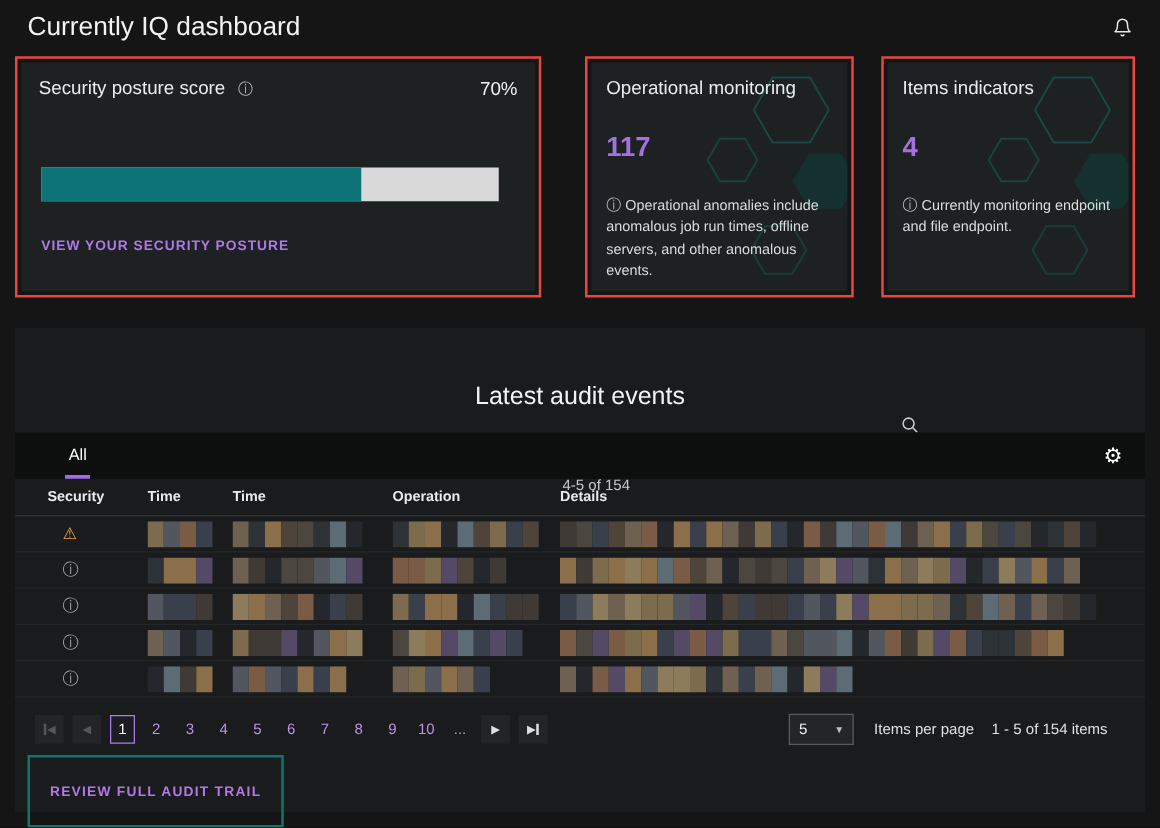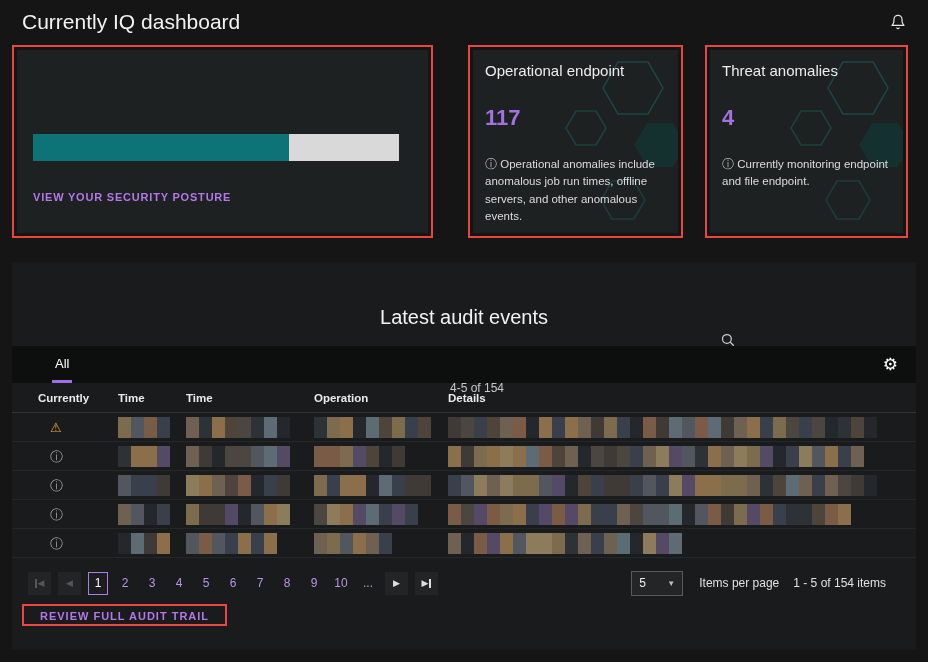--- a/index.html
+++ b/index.html
@@ -74,74 +74,81 @@
   .bar{width:2px;height:9px;background:currentColor;display:inline-block;}
   .bar.left{margin-right:1px;}
   .bar.right{margin-left:1px;}
   .pager-right{margin-left:auto;display:flex;align-items:center;}
   .select{width:52px;height:25px;border:1px solid #5a5a5a;background:#232526;color:#eee;
           display:flex;align-items:center;justify-content:space-between;padding:0 7px;
           box-sizing:border-box;cursor:pointer;margin-right:16px;}
   .caret{font-size:8px;color:#bdbdbd;}
   .pager-text{color:#e0e0e0;margin-right:14px;}
 
-  .review-frame{position:absolute;left:10px;top:342px;border:2px solid #ef4444;padding:0 16px;
+  .review-frame{position:absolute;left:10px;top:342px;border:2px solid #0f766e;padding:18px 16px;
                 display:inline-block;}
   .review-link{font-size:11px;font-weight:bold;letter-spacing:1px;color:#b278e8;cursor:pointer;}
 </style>
 </head>
 <body>
 
 <div class="page">
 
   <div class="topbar">
     <h1 class="page-title">Currently IQ dashboard</h1>
     <span class="bell">
       <svg width="16" height="18" viewBox="0 0 24 24" fill="none" stroke="#e8e8e8" stroke-width="1.8" stroke-linecap="round" stroke-linejoin="round">
         <path d="M18 8a6 6 0 0 0-12 0c0 7-3 9-3 9h18s-3-2-3-9"></path>
         <path d="M13.7 21a2 2 0 0 1-3.4 0"></path>
       </svg>
     </span>
   </div>
 
   <div class="frame frame-posture">
     <div class="card">
+      <div class="card-head">
+        <span>
+          <span>Security posture score</span>
+          <span class="info-ic">ⓘ</span>
+        </span>
+        <span class="score">70%</span>
+      </div>
       <div class="progress-track">
         <div class="progress-fill" style="width: 70%;"></div>
       </div>
       <span class="card-link">VIEW YOUR SECURITY POSTURE</span>
     </div>
   </div>
 
   <div class="frame frame-anomalies">
     <div class="card">
       <svg class="hexes" width="150" height="185" viewBox="0 0 150 185">
         <polygon points="135,38 120,64 90,64 75,38 90,12 120,12" fill="none" stroke="#1a5a52" stroke-width="1.5" opacity="0.7"></polygon>
         <polygon points="78,78 68,95 48,95 38,78 48,61 68,61" fill="none" stroke="#1a5a52" stroke-width="1.5" opacity="0.6"></polygon>
         <polygon points="158,95 145,117 119,117 106,95 119,73 145,73" fill="#0f3a38" opacity="0.6"></polygon>
         <polygon points="117,150 106,169 84,169 73,150 84,131 106,131" fill="none" stroke="#1a5a52" stroke-width="1.5" opacity="0.5"></polygon>
       </svg>
-      <div class="small-card-title">Operational endpoint</div>
+      <div class="small-card-title">Operational monitoring</div>
       <div class="big-number">117</div>
       <p class="card-desc">
         <span class="info-ic" style="margin-left:0;">ⓘ</span>
         <span>Operational anomalies include anomalous job run times, offline servers, and other anomalous events.</span>
       </p>
     </div>
   </div>
 
   <div class="frame frame-threats">
     <div class="card">
       <svg class="hexes" width="150" height="185" viewBox="0 0 150 185">
         <polygon points="135,38 120,64 90,64 75,38 90,12 120,12" fill="none" stroke="#1a5a52" stroke-width="1.5" opacity="0.7"></polygon>
         <polygon points="78,78 68,95 48,95 38,78 48,61 68,61" fill="none" stroke="#1a5a52" stroke-width="1.5" opacity="0.6"></polygon>
         <polygon points="158,95 145,117 119,117 106,95 119,73 145,73" fill="#0f3a38" opacity="0.6"></polygon>
         <polygon points="117,150 106,169 84,169 73,150 84,131 106,131" fill="none" stroke="#1a5a52" stroke-width="1.5" opacity="0.5"></polygon>
       </svg>
-      <div class="small-card-title">Threat anomalies</div>
+      <div class="small-card-title">Items indicators</div>
       <div class="big-number">4</div>
       <p class="card-desc">
         <span class="info-ic" style="margin-left:0;">ⓘ</span>
         <span>Currently monitoring endpoint and file endpoint.</span>
       </p>
     </div>
   </div>
 
   <div class="panel">
 
@@ -161,21 +168,21 @@
 
     <div class="tabstrip">
       <div class="tab">
         <span>All</span>
       </div>
       <span class="gear">⚙</span>
     </div>
 
     <div class="table-wrap">
       <div class="thead">
-        <div class="cell">Currently</div>
+        <div class="cell">Security</div>
         <div class="cell">Time</div>
         <div class="cell">Time</div>
         <div class="cell">Operation</div>
         <div class="cell">Details</div>
       </div>
       <div>
           <div class="trow">
             <div class="cell"><span class="sevicon warning">⚠</span></div>
             <div class="cell">
               <div class="mosaic">

